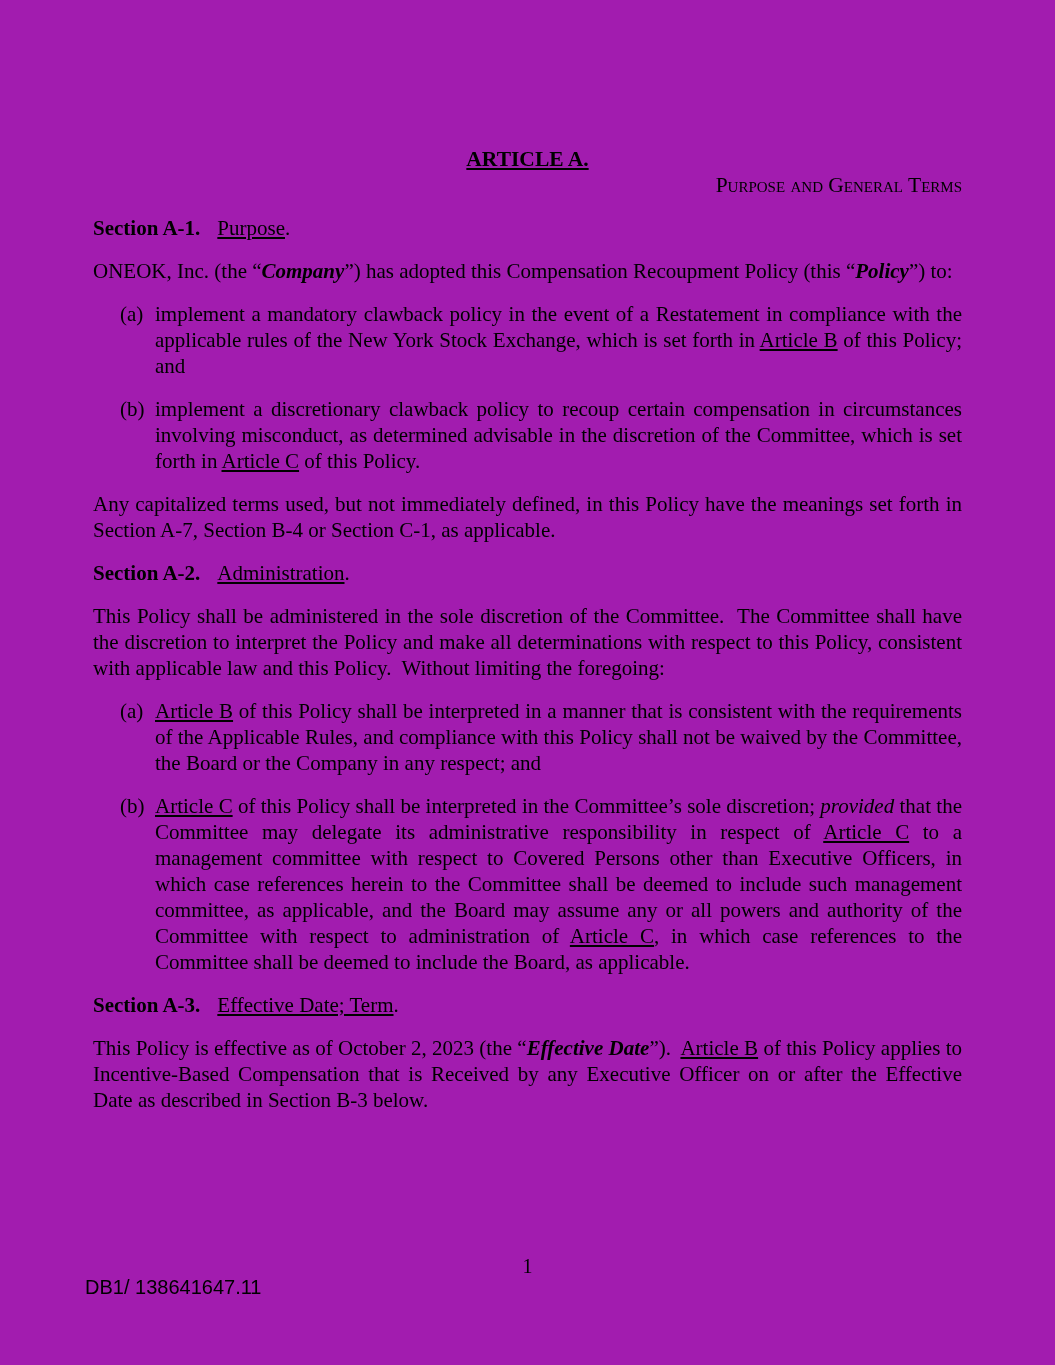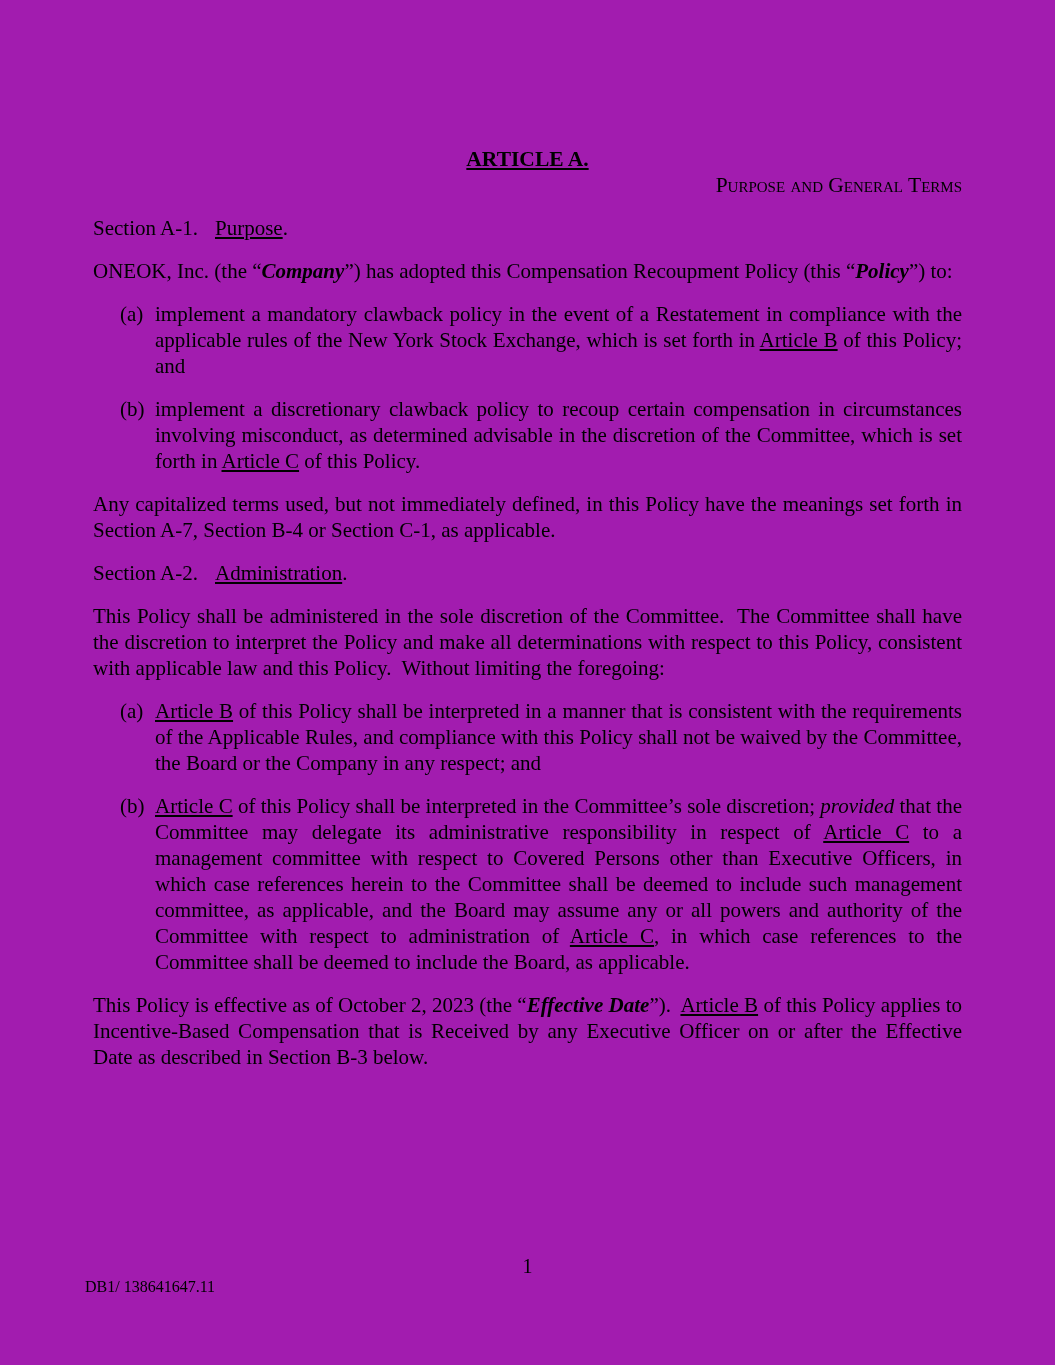--- a/index.html
+++ b/index.html
@@ -29,21 +29,21 @@
   }
   .article-title .tu { text-decoration: underline; }
   .article-subtitle {
     text-align: right;
     font-variant: small-caps;
     font-size: 21.5px;
     margin: 0;
   }
   .block { margin: 17px 0 0 0; }
   .section-heading { text-align: left; }
-  .b  { font-weight: normal; }
+  .b  { font-weight: bold; }
   .i  { font-style: italic; }
   .bi { font-weight: bold; font-style: italic; }
   .u  { text-decoration: underline; margin-top: 20px; }
   .htab { display: inline-block; width: 17px; }
   .list-item {
     position: relative;
     margin-left: 27px;
     padding-left: 35px;
   }
   .list-label {
@@ -57,22 +57,22 @@
     left: 0;
     width: 1055px;
     text-align: center;
     font-size: 20px;
     line-height: 24px;
   }
   .doc-id {
     position: absolute;
     top: 1278px;
     left: 85px;
-    font-family: Liberation Serif, serif;
-    font-size: 16px;
+    font-family: Liberation Sans, sans-serif;
+    font-size: 20px;
     line-height: 18px;
   }
 </style>
 </head>
 <body>
 
 <div class="page">
   <div class="content">
 
     <div class="article-title">
@@ -100,20 +100,21 @@
 
     <div class="block list-item">
       <span class="list-label">(a)</span><span class="u">Article B</span><span> of this Policy shall be interpreted in a manner that is consistent with the requirements of the Applicable Rules, and compliance with this Policy shall not be waived by the Committee, the Board or the Company in any respect; and</span>
     </div>
 
     <div class="block list-item">
       <span class="list-label">(b)</span><span class="u">Article C</span><span> of this Policy shall be interpreted in the Committee’s sole discretion; </span><span class="i">provided</span><span> that the Committee may delegate its administrative responsibility in respect of </span><span class="u">Article C</span><span> to a management committee with respect to Covered Persons other than Executive Officers, in which case references herein to the Committee shall be deemed to include such management committee, as applicable, and the Board may assume any or all powers and authority of the Committee with respect to administration of </span><span class="u">Article C</span><span>, in which case references to the Committee shall be deemed to include the Board, as applicable.</span>
     </div>
 
 
+    <p class="block section-heading"><span class="b">Section A-3.</span><span class="htab"></span><span class="u">Effective Date; Term</span><span>.</span></p>
 
     <p class="block"><span>This Policy is effective as of October 2, 2023 (the “</span><span class="bi">Effective Date</span><span>”).&nbsp; </span><span class="u">Article B</span><span> of this Policy applies to Incentive-Based Compensation that is Received by any Executive Officer on or after the Effective Date as described in Section B-3 below.</span></p>
 
   </div>
 
   <div class="page-number">1</div>
   <div class="doc-id">DB1/ 138641647.11</div>
 </div>
 
 </body></html>

